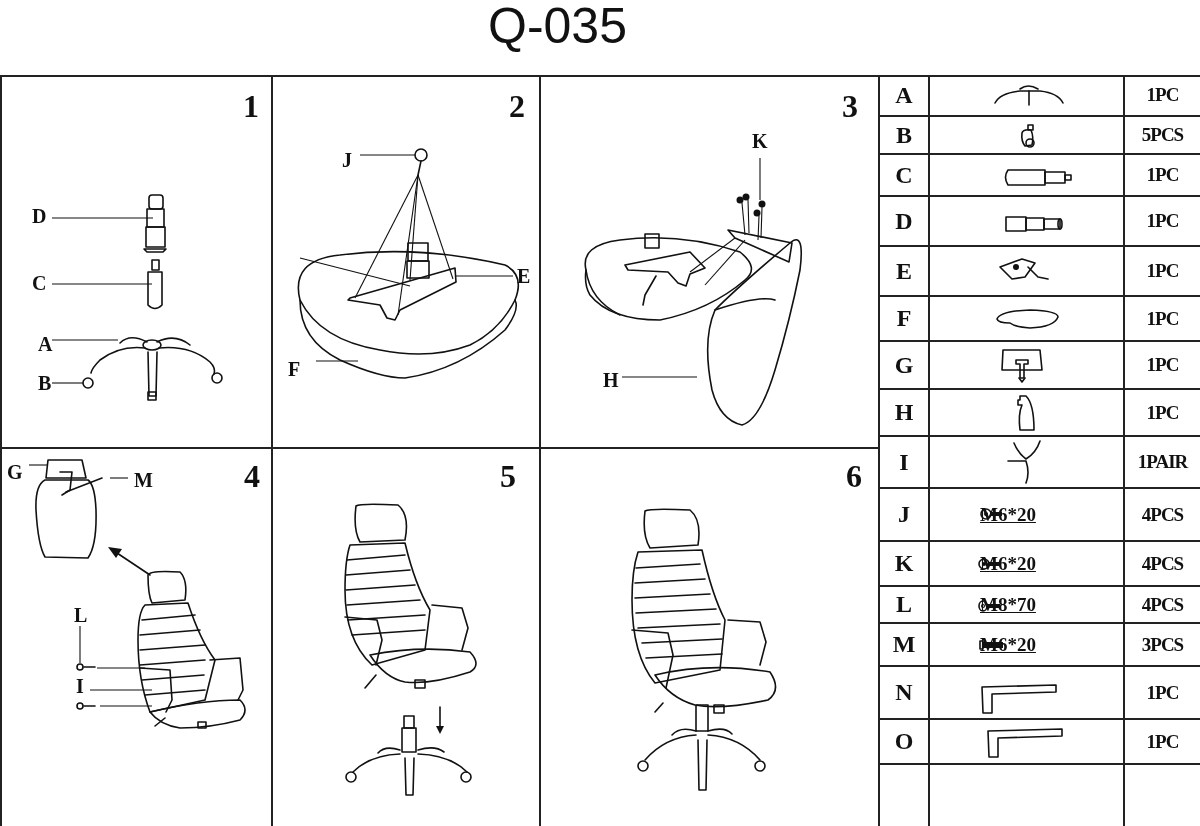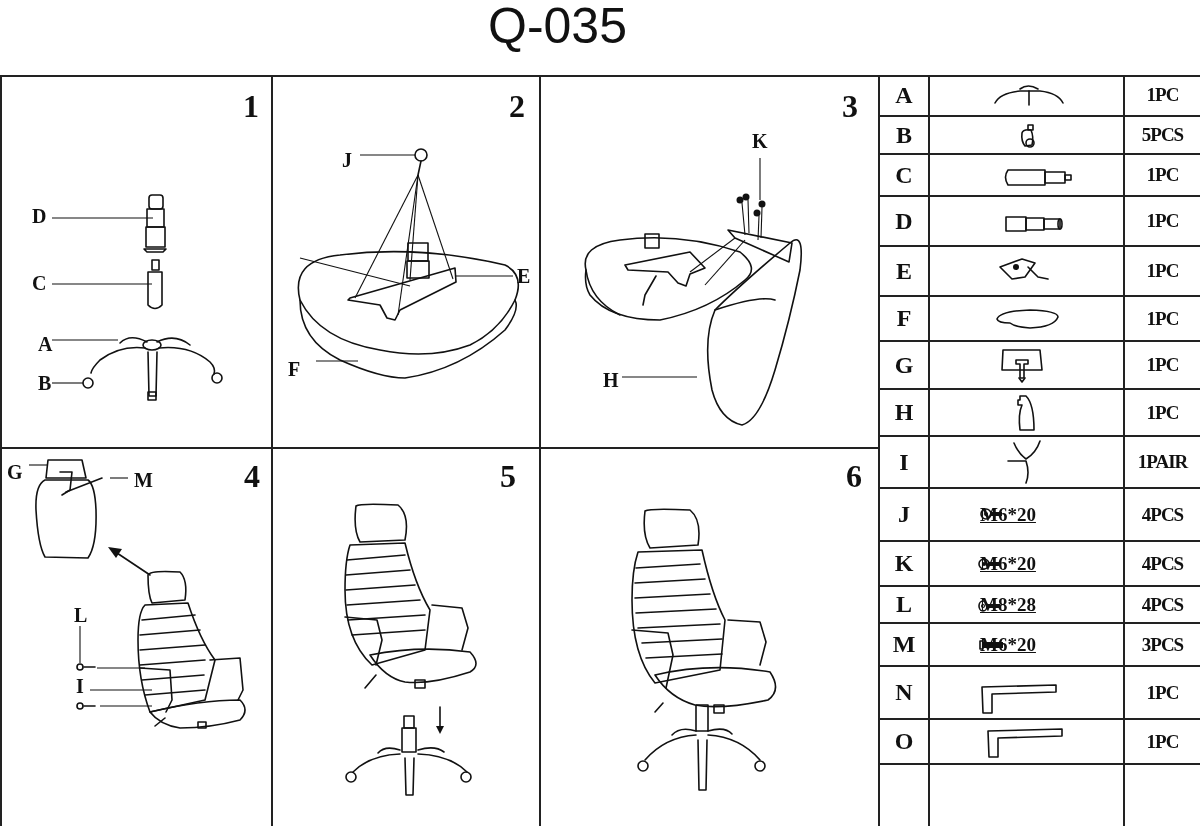--- a/index.html
+++ b/index.html
@@ -375,21 +375,21 @@
 
   <div class="prow" style="top:510px; height:37px;">
     <div class="letter">L</div>
     <div class="pic">
       <svg width="197" height="37">
           <ellipse class="ln" cx="53" cy="19" rx="4" ry="5"></ellipse>
           <circle class="thin" cx="53" cy="19" r="1.5"></circle>
           <rect class="fillk" x="57" y="17" width="13" height="4"></rect>
         </svg>
     </div>
-    <div class="spec">M8*28</div>
+    <div class="spec">M8*70</div>
     <div class="qty">4PCS</div>
   </div>
 
   <div class="prow" style="top:547px; height:43px;">
     <div class="letter">M</div>
     <div class="pic">
       <svg width="197" height="43">
           <rect class="ln" x="50" y="17" width="3" height="8"></rect>
           <rect class="fillk" x="53" y="18" width="20" height="6"></rect>
         </svg>

